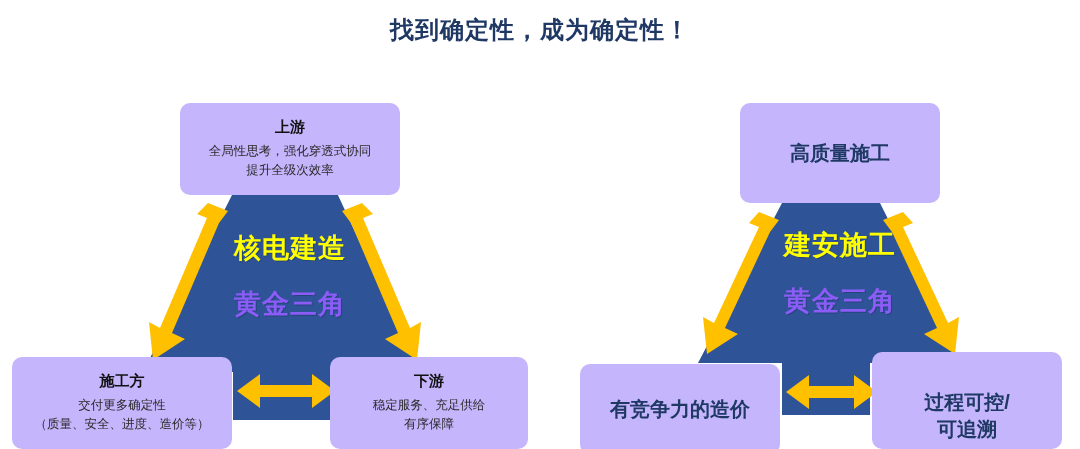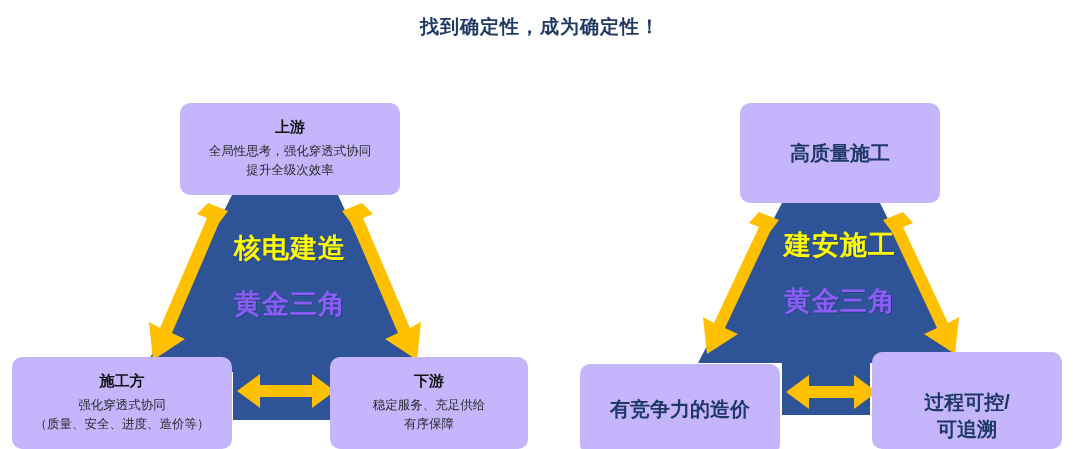--- a/index.html
+++ b/index.html
@@ -14,21 +14,21 @@
     overflow: hidden;
     font-family: "Liberation Sans", "DejaVu Sans", sans-serif;
   }
 
   #page-title {
     position: absolute;
     top: 14px;
     left: 0;
     width: 1080px;
     text-align: center;
-    font-size: 19px;
+    font-size: 24px;
     font-weight: bold;
     color: #1F3864;
     letter-spacing: 1px;
     white-space: nowrap;
   }
 
   .diagram {
     position: absolute;
     top: 90px;
     height: 359px;
@@ -183,21 +183,21 @@
   </div>
 
   <div class="node-box" id="box-upstream">
     <div class="node-title">上游</div>
     <div class="node-line">全局性思考，强化穿透式协同</div>
     <div class="node-line">提升全级次效率</div>
   </div>
 
   <div class="node-box" id="box-contractor">
     <div class="node-title">施工方</div>
-    <div class="node-line">强化穿透式协同</div>
+    <div class="node-line">交付更多确定性</div>
     <div class="node-line">（质量、安全、进度、造价等）</div>
   </div>
 
   <div class="node-box" id="box-downstream">
     <div class="node-title">下游</div>
     <div class="node-line">稳定服务、充足供给</div>
     <div class="node-line">有序保障</div>
   </div>
 </div>
 

